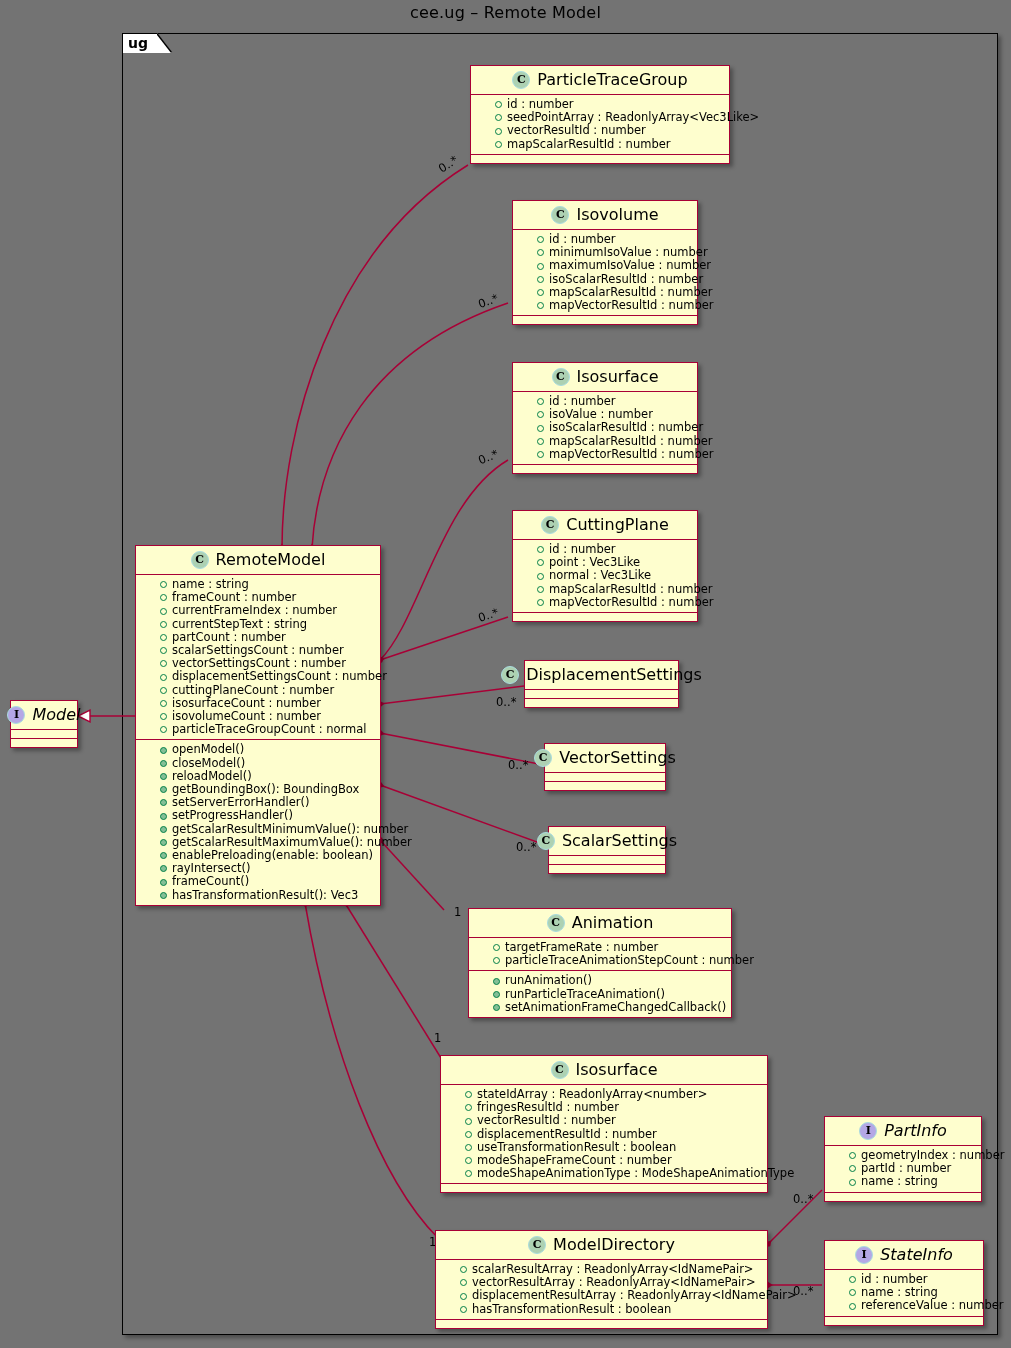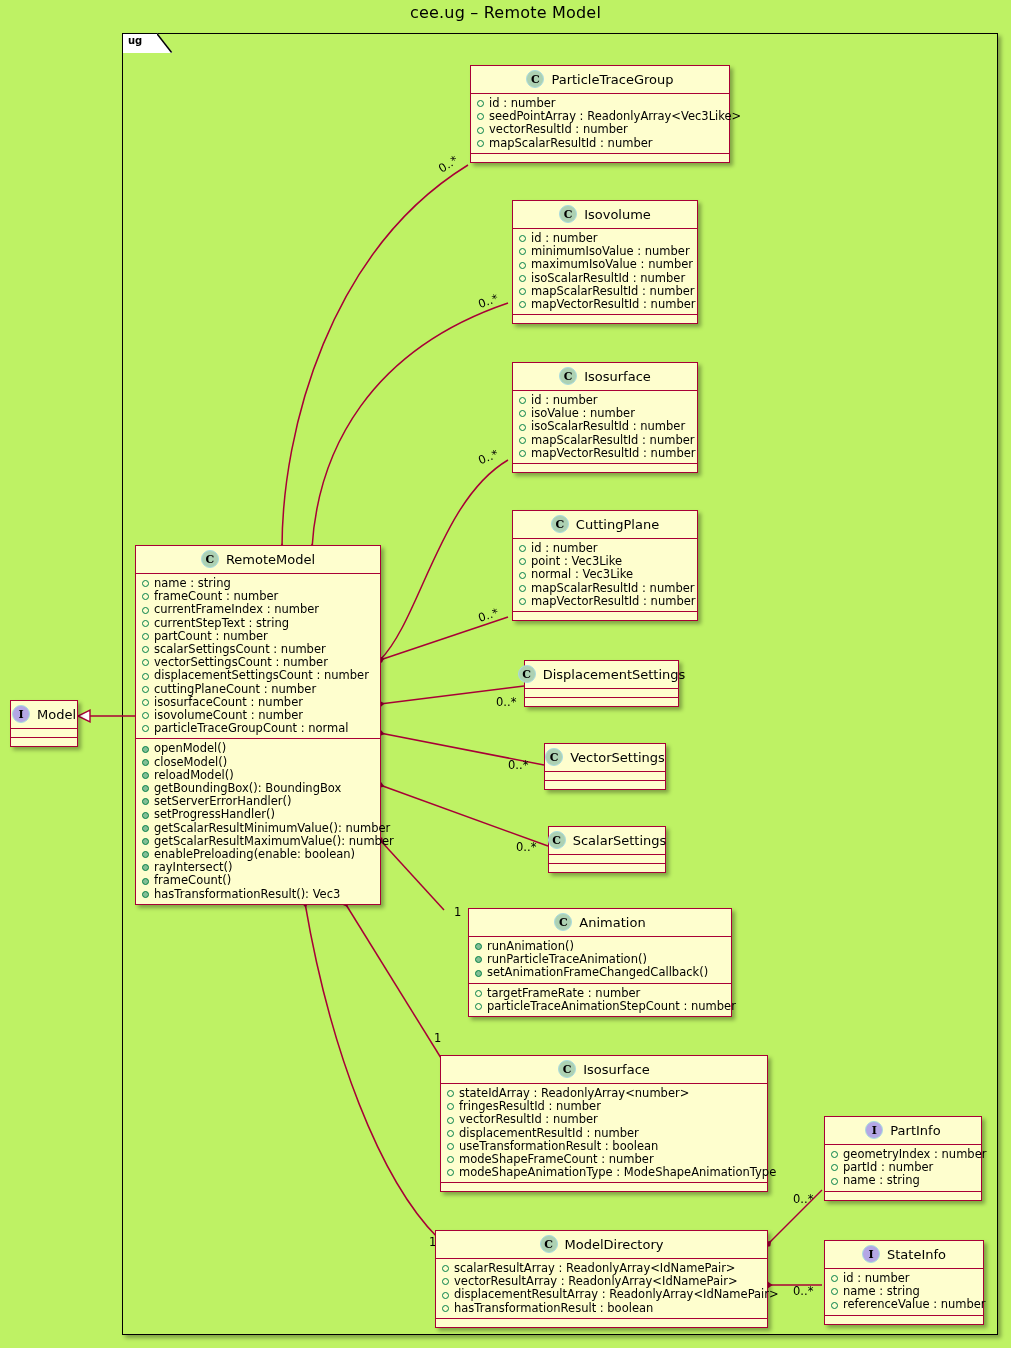--- a/index.html
+++ b/index.html
@@ -5,21 +5,21 @@
   html, body {
     margin: 0;
     padding: 0;
     background: #ffffff;
     font-family: "DejaVu Sans", sans-serif;
   }
   #canvas {
     position: relative;
     width: 1011px;
     height: 1348px;
-    background: #bef264;
+    background: #737373;
     overflow: hidden;
   }
   
   #diagram-title {
     position: absolute;
     left: 0;
     top: 3px;
     width: 1011px;
     text-align: center;
     font-size: 16px;
@@ -54,62 +54,62 @@
     top: 33px;
     width: 16px;
     height: 21px;
     overflow: hidden;
   }
   #package-tab-slant svg { display:block; }
   #package-label {
     position: absolute;
     left: 128px;
     top: 35px;
-    font-size: 10px;
+    font-size: 14px;
     font-weight: bold;
     color: #000000;
   }
   
   .uml-box {
     position: absolute;
     background: #fefece;
     border: 1.5px solid #a80036;
     box-shadow: 3px 3px 4px rgba(0,0,0,0.33);
     box-sizing: border-box;
   }
   .uml-header {
     display: flex;
     align-items: center;
     justify-content: center;
     gap: 7px;
     padding: 4px 8px 5px 8px;
     border-bottom: 1.5px solid #a80036;
   }
   .uml-title {
-    font-size: 13px;
+    font-size: 16px;
     color: #000000;
     white-space: nowrap;
   }
-  .uml-title.iface { }
+  .uml-title.iface { font-style: italic; }
   .circ {
     width: 16px; height: 16px;
     border-radius: 50%;
     display: inline-flex;
     align-items: center;
     justify-content: center;
     font-size: 11px;
     font-weight: bold;
     font-family: "DejaVu Serif", serif;
     flex: 0 0 auto;
     line-height: 1;
   }
   .circ.c { background: #add1b2; border: 1.2px solid #a9dcdf; color: #000; }
   .circ.i { background: #b4a7e5; border: 1.2px solid #a9dcdf; color: #000; }
   .uml-section {
-    padding: 3px 5px 3px 6px;
+    padding: 3px 5px 3px 24px;
     border-bottom: 1.5px solid #a80036;
   }
   .uml-section:last-child { border-bottom: none; text-align: center; }
   .uml-section.empty { height: 8px; padding: 0; }
   .member {
     display: flex;
     align-items: center;
     gap: 5px;
     font-size: 11.5px;
     color: #000000;
@@ -465,40 +465,40 @@
     <div class="uml-section empty"></div>
   </div>
 
   <div class="uml-box" style="left:468px; top:908px; width:264px;">
     <div class="uml-header">
       <span class="circ c">C</span>
       <span class="uml-title">Animation</span>
     </div>
     <div class="uml-section">
       <div class="member">
+          <span class="dot attr"></span>
+          <span>targetFrameRate : number</span>
+        </div>
+      <div class="member">
+          <span class="dot attr"></span>
+          <span>particleTraceAnimationStepCount : number</span>
+        </div>
+    </div>
+    <div class="uml-section">
+      <div class="member">
           <span class="dot meth"></span>
           <span>runAnimation()</span>
         </div>
       <div class="member">
           <span class="dot meth"></span>
           <span>runParticleTraceAnimation()</span>
         </div>
       <div class="member">
           <span class="dot meth"></span>
           <span>setAnimationFrameChangedCallback()</span>
-        </div>
-    </div>
-    <div class="uml-section">
-      <div class="member">
-          <span class="dot attr"></span>
-          <span>targetFrameRate : number</span>
-        </div>
-      <div class="member">
-          <span class="dot attr"></span>
-          <span>particleTraceAnimationStepCount : number</span>
         </div>
     </div>
   </div>
 
   <div class="uml-box" style="left:440px; top:1055px; width:328px;">
     <div class="uml-header">
       <span class="circ c">C</span>
       <span class="uml-title">Isosurface</span>
     </div>
     <div class="uml-section">

